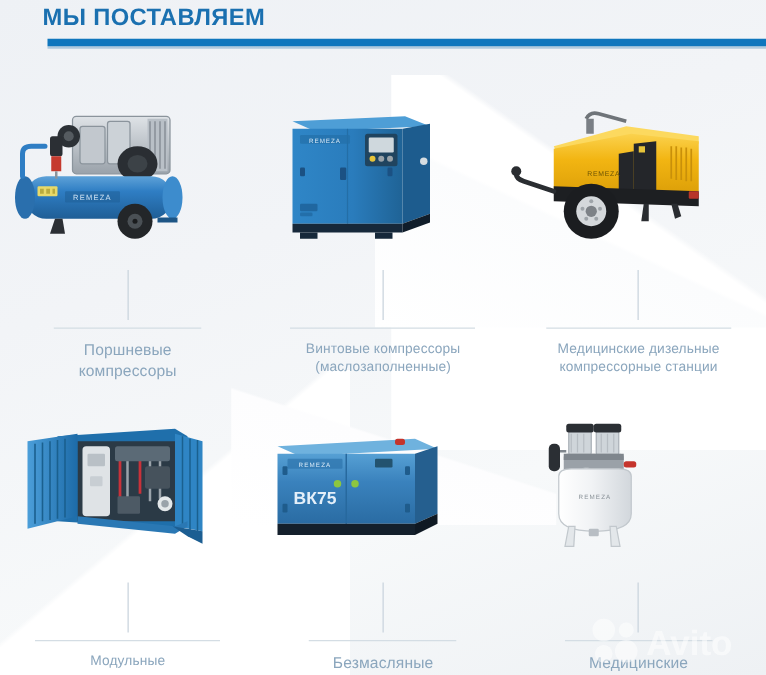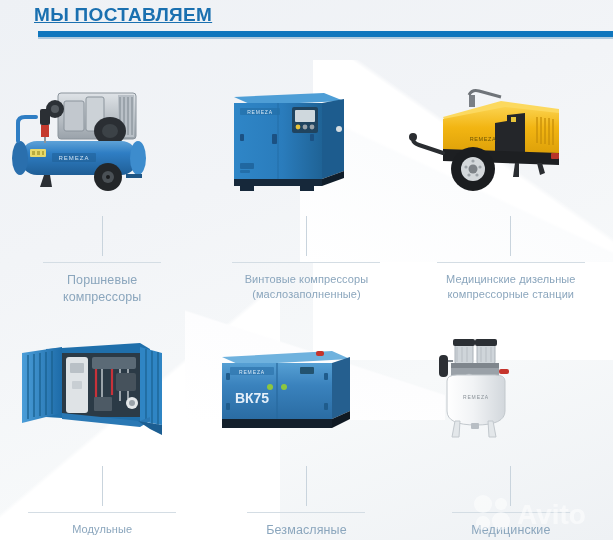--- a/index.html
+++ b/index.html
@@ -60,21 +60,20 @@
   }
   .header-title {
     position: absolute;
     left: 34px;
     top: 4px;
     font-size: 19px;
     font-weight: 600;
     letter-spacing: 0.3px;
     color: #1a70b0;
     white-space: nowrap;
-    text-decoration: underline;
   }
   .header-rule {
     position: absolute;
     left: 38px;
     top: 31px;
     right: 0;
     height: 6px;
     background: #0f76bd;
   }
   .header-rule-shadow {

